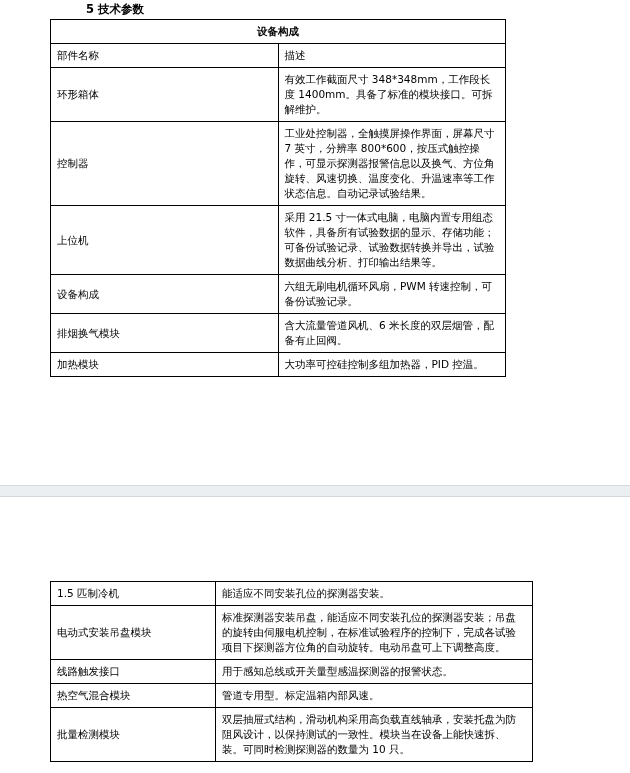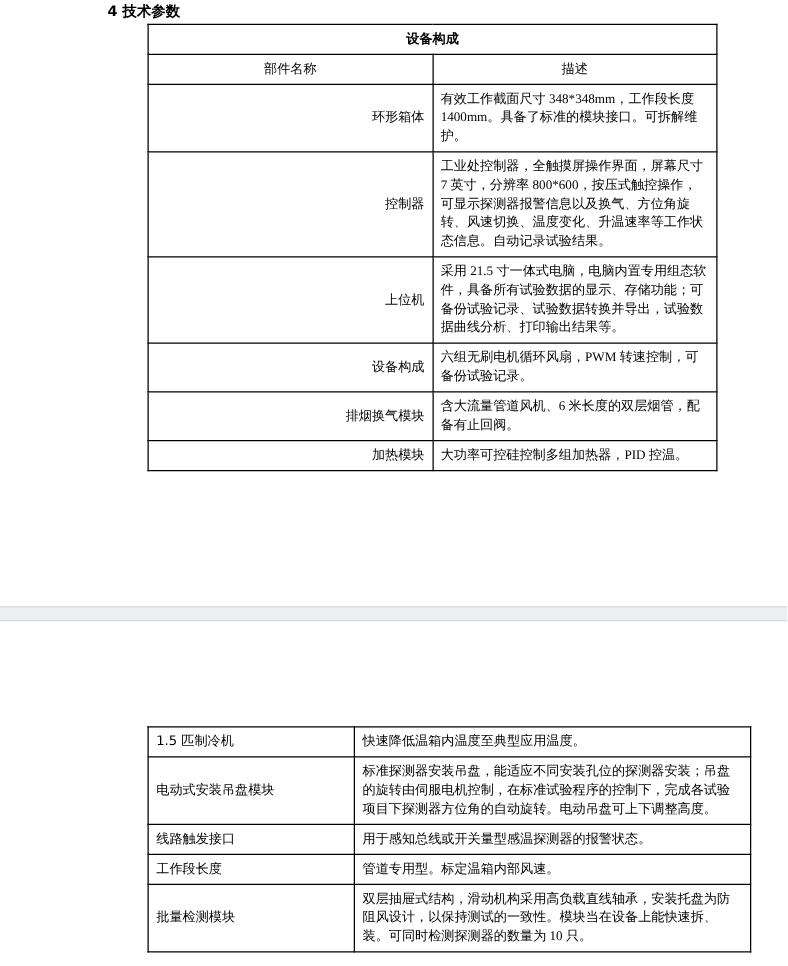--- a/index.html
+++ b/index.html
@@ -23,48 +23,47 @@
   .section-heading {
     font-size: 11.5px;
     font-weight: bold;
     padding: 2px 0 3px 86px;
     line-height: 14px;
   }
   table.doc-table {
     border-collapse: collapse;
     table-layout: fixed;
     width: 456px;
-    margin-left: 118px;
+    margin-left: 50px;
     border: 1px solid #000000;
   }
   table.doc-table td {
     border: 1px solid #000000;
     font-size: 10.5px;
     line-height: 15px;
     padding: 4px 6px;
     vertical-align: middle;
   }
   td.col-name {
     width: 152px;
-    text-align: right;
+    text-align: left;
     padding-left: 10px;
   }
   td.col-desc {
     width: 304px;
     text-align: left;
     padding-left: 8px;
-    font-family: Liberation Serif, serif;
   }
   td.center-head {
     text-align: center;
     font-weight: bold;
     padding: 3px 0;
   }
   td.center-name {
-    text-align: center;
+    text-align: left;
   }
   .spacer-lg {
     height: 108px;
   }
   .divider-band {
     width: 630px;
     height: 10px;
     background: #eceff1;
     border-top: 1px solid #d4d9dd;
     border-bottom: 1px solid #d4d9dd;
@@ -76,21 +75,21 @@
     width: 152px;
     text-align: left;
     padding-left: 10px;
   }
 </style>
 </head>
 <body>
 
 <div class="page">
 
-  <div class="section-heading">4 技术参数</div>
+  <div class="section-heading">5 技术参数</div>
 
   <table class="doc-table">
     <tbody>
       <tr>
         <td class="center-head" colspan="2">设备构成</td>
       </tr>
       <tr>
         <td class="col-name center-name">部件名称</td>
         <td class="col-desc center-name">描述</td>
       </tr>
@@ -122,32 +121,32 @@
   </table>
 
   <div class="spacer-lg"></div>
   <div class="divider-band"></div>
   <div class="spacer-mid"></div>
 
   <table class="doc-table">
     <tbody>
       <tr>
         <td class="t2-name">1.5 匹制冷机</td>
-        <td class="col-desc">快速降低温箱内温度至典型应用温度。</td>
+        <td class="col-desc">能适应不同安装孔位的探测器安装。</td>
       </tr>
       <tr>
         <td class="t2-name">电动式安装吊盘模块</td>
         <td class="col-desc">标准探测器安装吊盘，能适应不同安装孔位的探测器安装；吊盘的旋转由伺服电机控制，在标准试验程序的控制下，完成各试验项目下探测器方位角的自动旋转。电动吊盘可上下调整高度。</td>
       </tr>
       <tr>
         <td class="t2-name">线路触发接口</td>
         <td class="col-desc">用于感知总线或开关量型感温探测器的报警状态。</td>
       </tr>
       <tr>
-        <td class="t2-name">工作段长度</td>
+        <td class="t2-name">热空气混合模块</td>
         <td class="col-desc">管道专用型。标定温箱内部风速。</td>
       </tr>
       <tr>
         <td class="t2-name">批量检测模块</td>
         <td class="col-desc">双层抽屉式结构，滑动机构采用高负载直线轴承，安装托盘为防阻风设计，以保持测试的一致性。模块当在设备上能快速拆、装。可同时检测探测器的数量为 10 只。</td>
       </tr>
 
     </tbody>
   </table>
 

